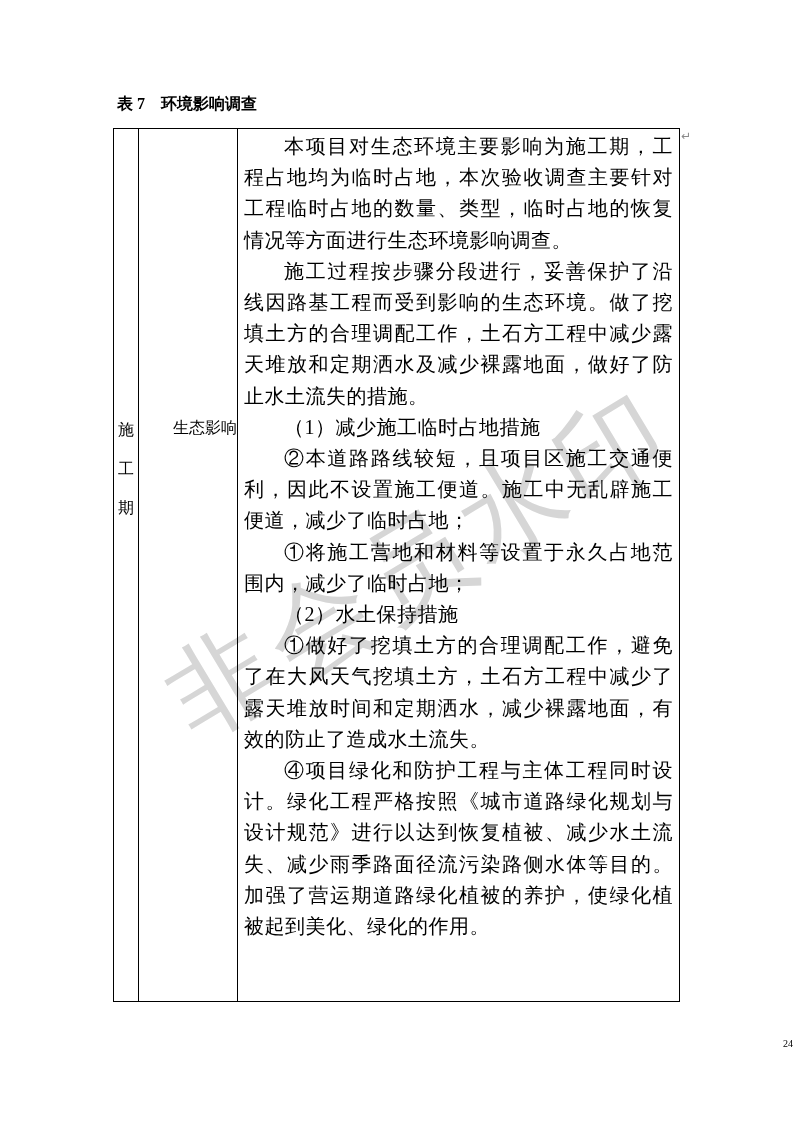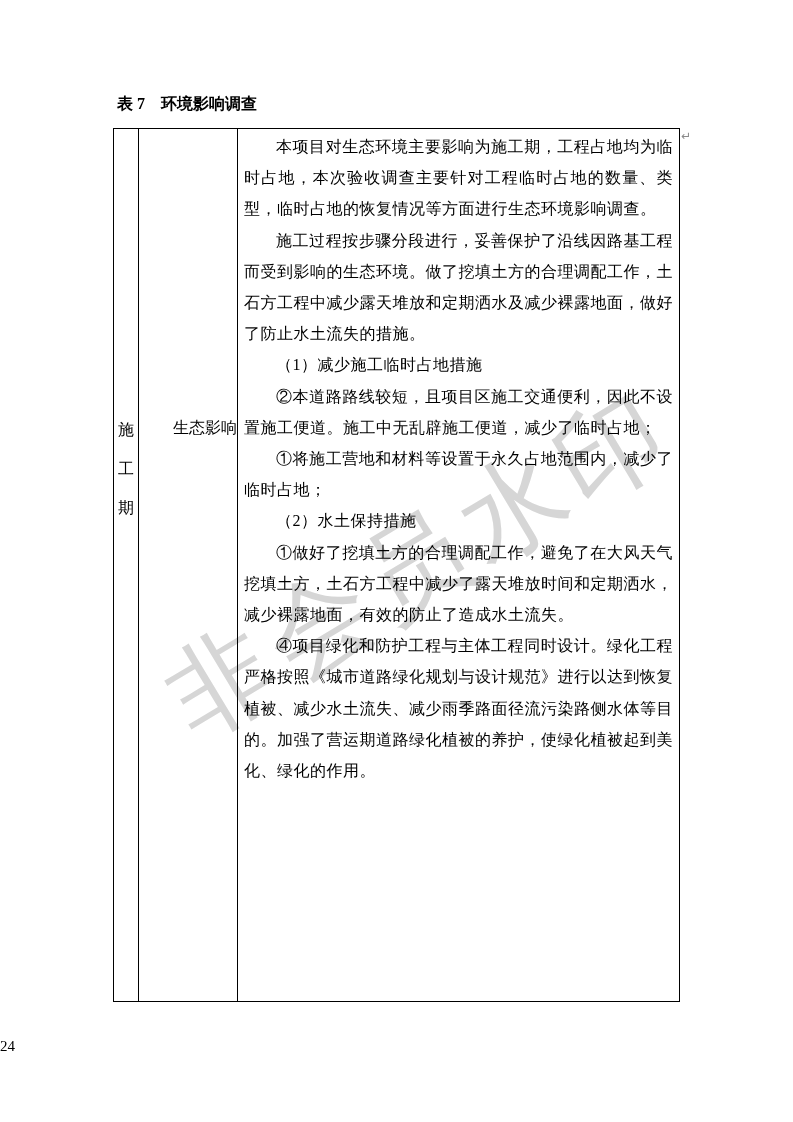--- a/index.html
+++ b/index.html
@@ -62,42 +62,42 @@
     text-align: right;
     font-size: 16px;
   }
   .col-content {
     flex: 1;
     padding: 2px 6px 0 6px;
     overflow: hidden;
   }
   .para {
     margin: 0;
-    font-size: 16px;
+    font-size: 20px;
     line-height: 31.2px;
     text-align: justify;
     text-align-last: left;
     word-break: break-all;
     letter-spacing: 0.5px;
   }
   .para.indent { text-indent: 2em; }
   .return-mark {
     position: absolute;
     left: 681px; top: 129px;
     font-size: 12px;
     color: #8a8a8a;
     z-index: 2;
     font-family: "DejaVu Sans", sans-serif;
   }
   .page-number {
     position: absolute;
     left: 0; top: 1038px;
     width: 100%;
-    text-align: left;
-    font-size: 15px;
+    text-align: right;
+    font-size: 10px;
     z-index: 2;
     font-family: "Liberation Serif", serif;
   }
 </style>
 </head>
 <body>
 
 <div class="watermark" style="color: rgb(214, 214, 214);">非会员水印</div>
 
 <div class="doc-title">表 7　环境影响调查</div>

